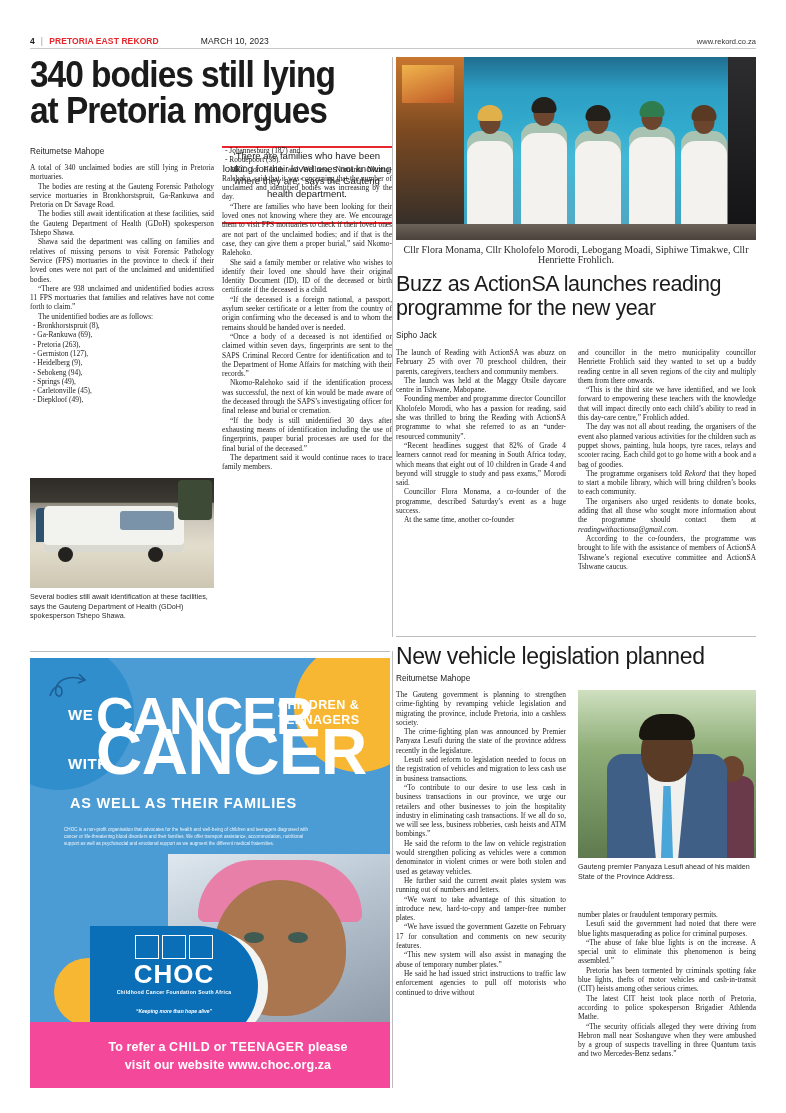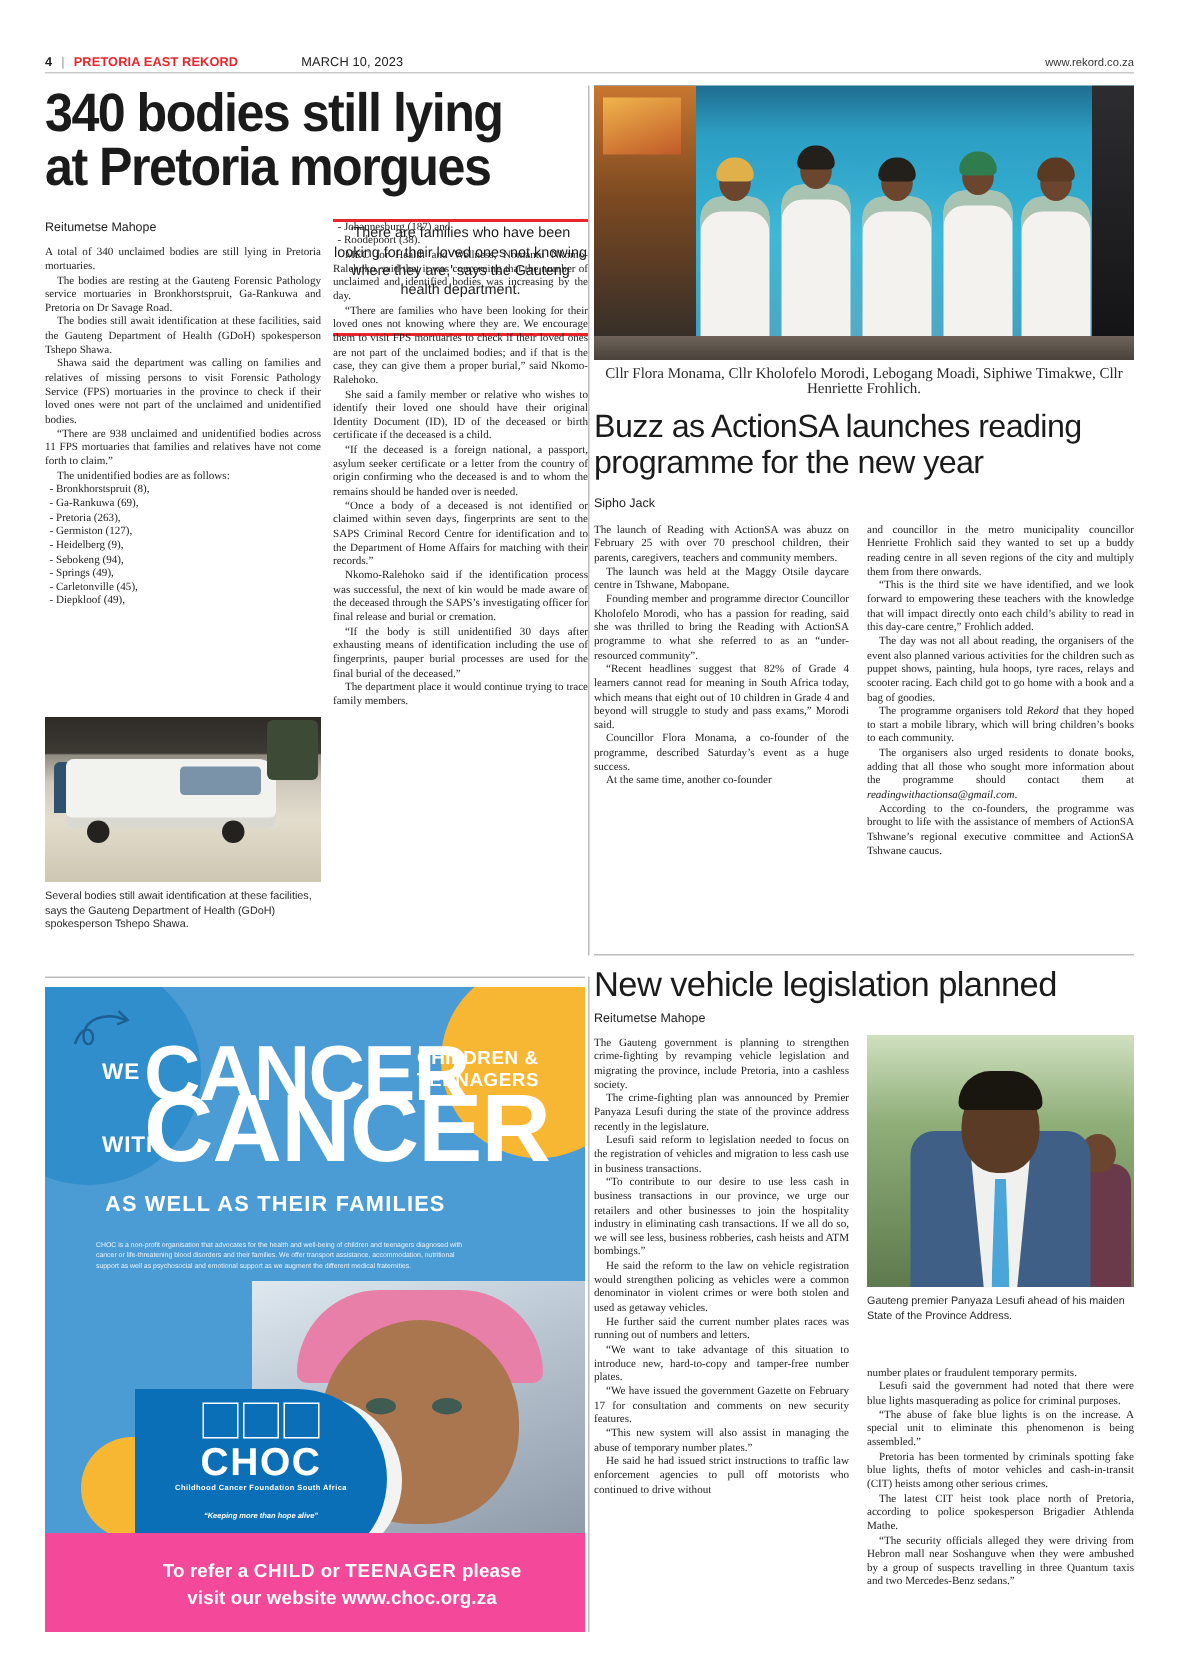--- a/index.html
+++ b/index.html
@@ -372,21 +372,21 @@
   <div class="a1-c2 body-col">
     <p class="listitem">- Johannesburg (187) and</p>
     <p class="listitem">- Roodepoort (38).</p>
     <p>MEC for Health and Wellness, Nomantu Nkomo-Ralehoko, said that it was concerning that the number of unclaimed and identified bodies was increasing by the day.</p>
     <p>“There are families who have been looking for their loved ones not knowing where they are. We encourage them to visit FPS mortuaries to check if their loved ones are not part of the unclaimed bodies; and if that is the case, they can give them a proper burial,” said Nkomo-Ralehoko.</p>
     <p>She said a family member or relative who wishes to identify their loved one should have their original Identity Document (ID), ID of the deceased or birth certificate if the deceased is a child.</p>
     <p>“If the deceased is a foreign national, a passport, asylum seeker certificate or a letter from the country of origin confirming who the deceased is and to whom the remains should be handed over is needed.</p>
     <p>“Once a body of a deceased is not identified or claimed within seven days, fingerprints are sent to the SAPS Criminal Record Centre for identification and to the Department of Home Affairs for matching with their records.”</p>
     <p>Nkomo-Ralehoko said if the identification process was successful, the next of kin would be made aware of the deceased through the SAPS’s investigating officer for final release and burial or cremation.</p>
     <p>“If the body is still unidentified 30 days after exhausting means of identification including the use of fingerprints, pauper burial processes are used for the final burial of the deceased.”</p>
-    <p>The department place it would continue trying to trace family members.</p>
+    <p>The department said it would continue races to trace family members.</p>
   </div>
 
   <div class="a2-photo">
     <div class="wall-left"></div>
     <div class="wall-right"></div>
     <div class="ladies">
       <div class="lady l1">
           <div class="body"></div>
           <div class="head"></div>
           <div class="hair"></div>
@@ -449,21 +449,21 @@
     <div class="hairp"></div>
   </div>
   <div class="a3-caption">Gauteng premier Panyaza Lesufi ahead of his maiden State of the Province Address.</div>
 
   <div class="a3-c1 body-col">
     <p class="noindent">The Gauteng government is planning to strengthen crime-fighting by revamping vehicle legislation and migrating the province, include Pretoria, into a cashless society.</p>
     <p>The crime-fighting plan was announced by Premier Panyaza Lesufi during the state of the province address recently in the legislature.</p>
     <p>Lesufi said reform to legislation needed to focus on the registration of vehicles and migration to less cash use in business transactions.</p>
     <p>“To contribute to our desire to use less cash in business transactions in our province, we urge our retailers and other businesses to join the hospitality industry in eliminating cash transactions. If we all do so, we will see less, business robberies, cash heists and ATM bombings.”</p>
     <p>He said the reform to the law on vehicle registration would strengthen policing as vehicles were a common denominator in violent crimes or were both stolen and used as getaway vehicles.</p>
-    <p>He further said the current number plates races was running out of numbers and letters.</p>
+    <p>He further said the current await plates system was running out of numbers and letters.</p>
     <p>“We want to take advantage of this situation to introduce new, hard-to-copy and tamper-free number plates.</p>
     <p>“We have issued the government Gazette on February 17 for consultation and comments on new security features.</p>
     <p>“This new system will also assist in managing the abuse of temporary number plates.”</p>
     <p>He said he had issued strict instructions to traffic law enforcement agencies to pull off motorists who continued to drive without</p>
   </div>
 
   <div class="a3-c2 body-col">
     <p class="noindent">number plates or fraudulent temporary permits.</p>
     <p>Lesufi said the government had noted that there were blue lights masquerading as police for criminal purposes.</p>
     <p>“The abuse of fake blue lights is on the increase. A special unit to eliminate this phenomenon is being assembled.”</p>

